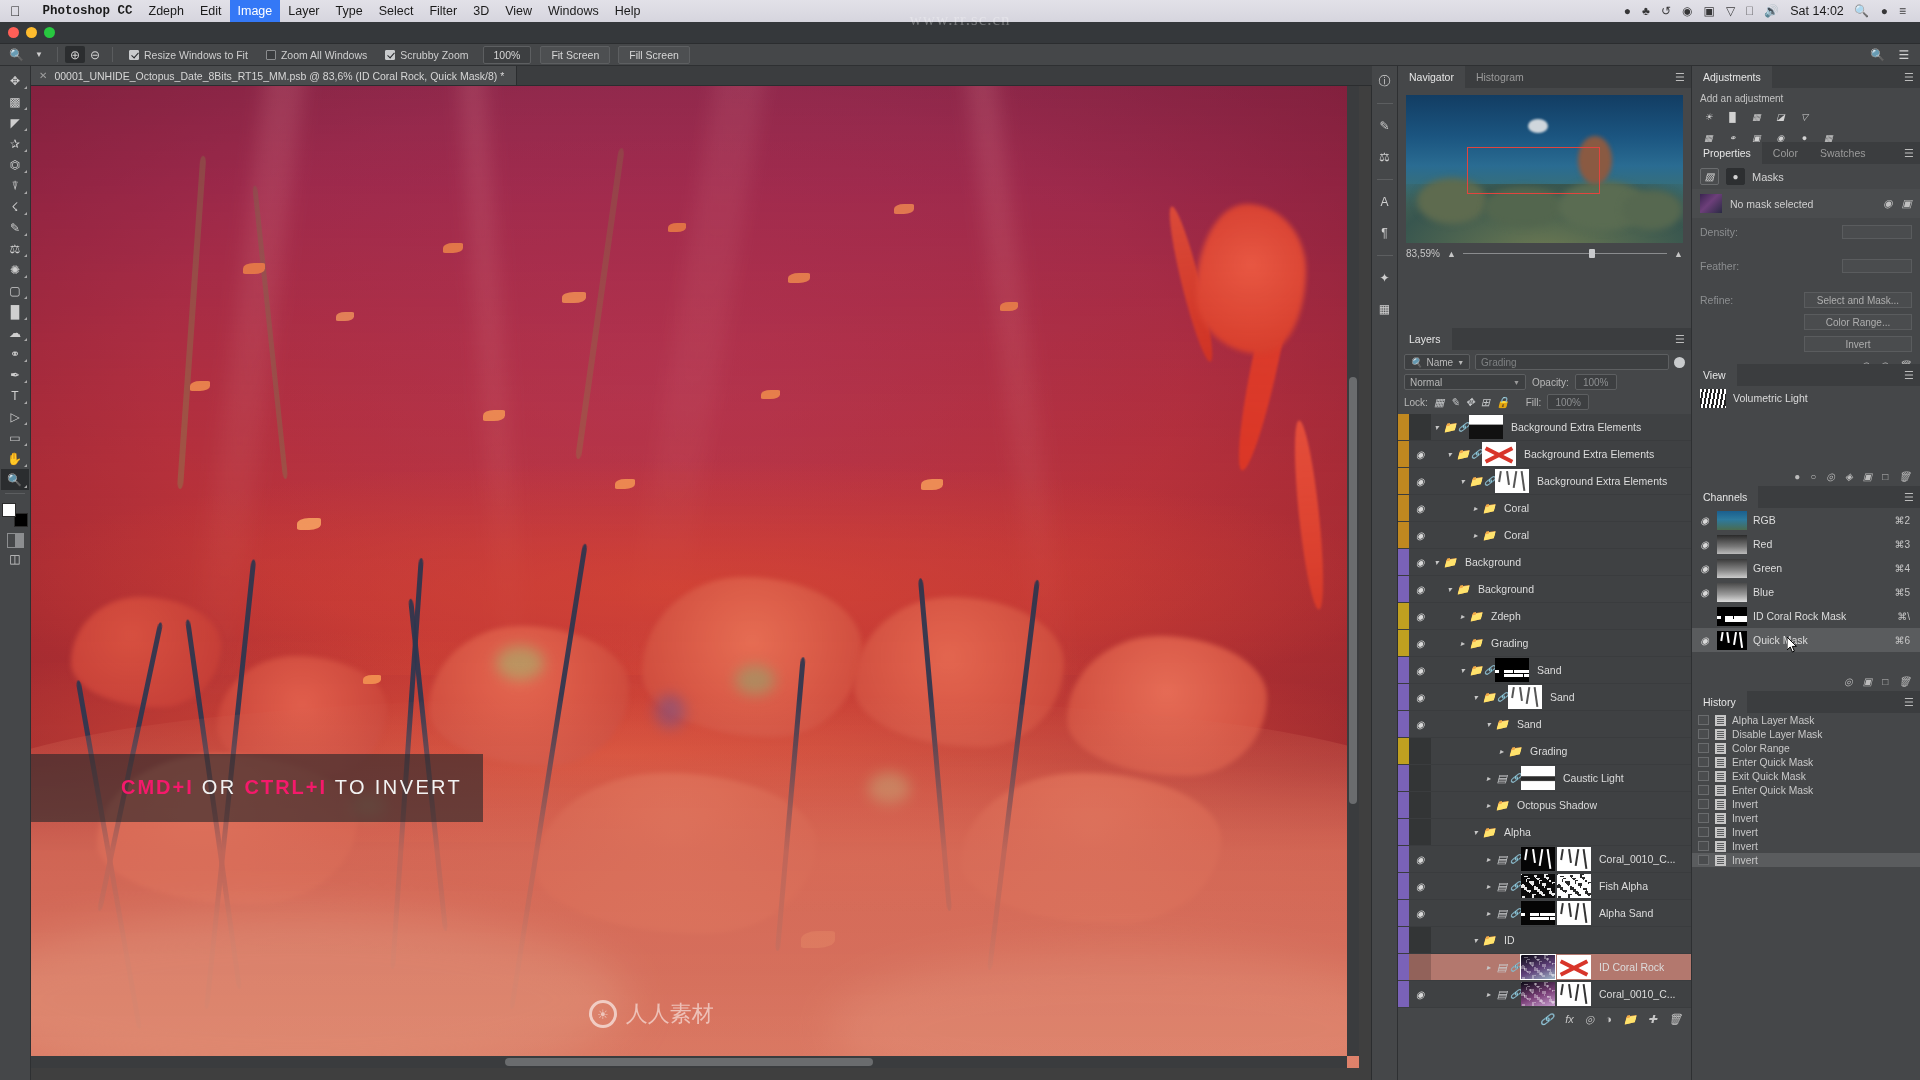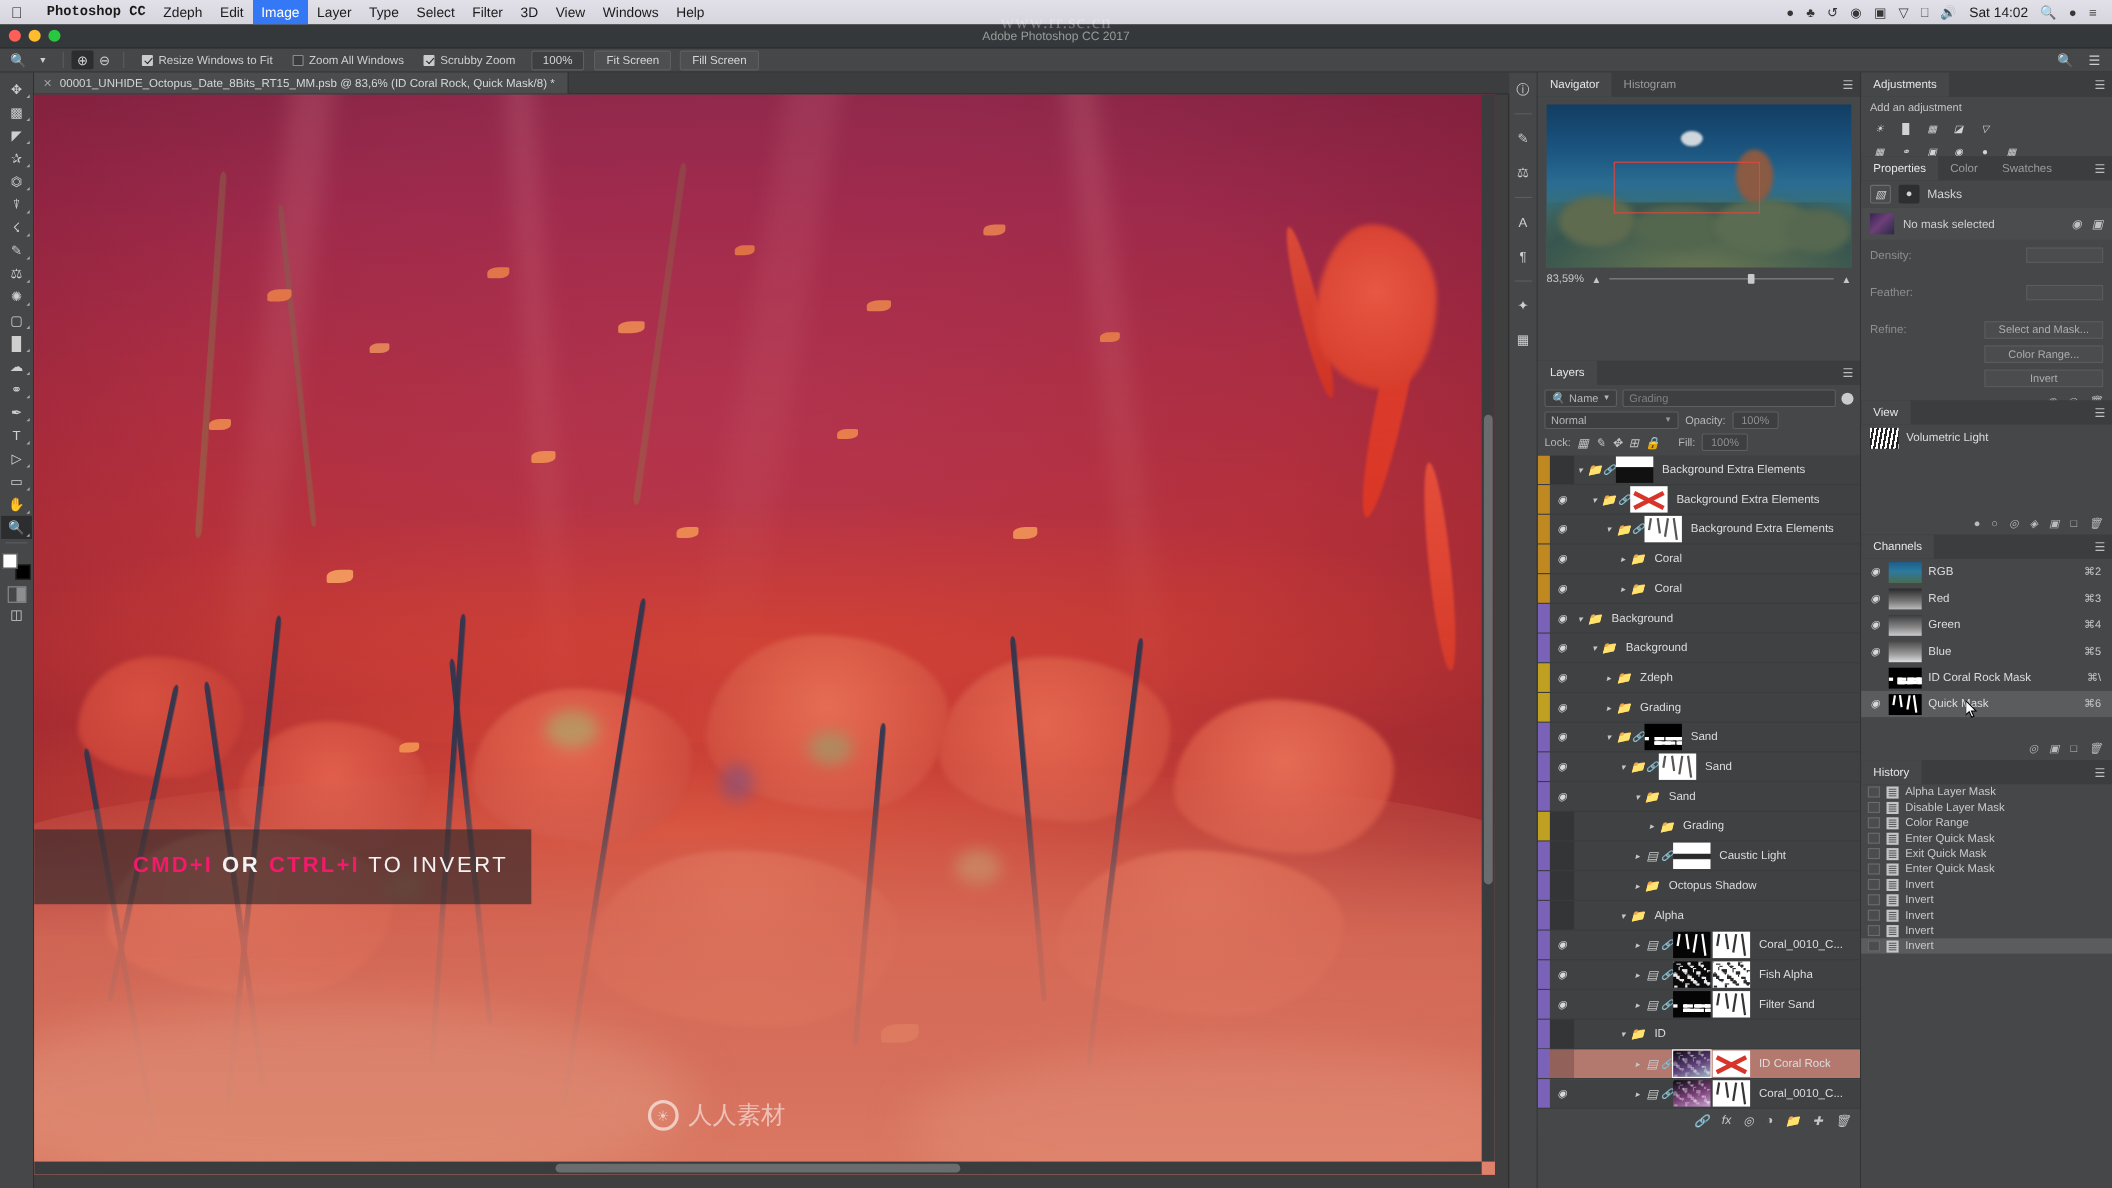--- a/index.html
+++ b/index.html
@@ -295,21 +295,20 @@
     <span class="si">≡</span>
   </span>
 </div>
 
 <div id="titlebar">
   <span class="traffic">
     <i class="tl r"></i>
     <i class="tl y"></i>
     <i class="tl g"></i>
   </span>
-  <span class="apptitle">Adobe Photoshop CC 2017</span>
 </div>
 <div class="wm-top">www.rr.sc.cn</div>
 
 <div id="optionsbar">
   <span class="tool-ico">🔍</span>
   <span class="tool-ico" style="font-size:8px;">▼</span>
   <span class="sep"></span>
   <span class="ico-btn active">⊕</span>
   <span class="ico-btn">⊖</span>
   <span class="sep"></span>
@@ -444,21 +443,21 @@
         <div class="fish" style="left:58%; top:86%; width:34px; height:17px; background:#fcbe79;"></div>
         <div class="fish" style="left:25%; top:60%; width:18px; height:9px;  background:#f9a75f;"></div>
 
         <div class="seafloor"></div>
         <div class="blob" style="left:-5%; bottom:-2%; width:50%; height:18%; background:#e8a98e; opacity:.5; filter:blur(22px);"></div>
         <div class="blob" style="right:-5%; bottom:-4%; width:45%; height:16%; background:#e9a289; opacity:.45; filter:blur(22px);"></div>
         <div class="artlayer" id="tint"></div>
 
         <div id="overlaybar">
           <b>CMD+I</b>
-          <span style="white-space:pre;font-weight:bold;"> OR </span>
+          <span style="white-space:pre;"> OR </span>
           <b>CTRL+I</b>
           <span style="white-space:pre;"> TO INVERT</span>
         </div>
 
         <div class="wm-center">
           <span class="ring">☀</span>
           <span>人人素材</span>
         </div>
 
         <div class="hsb">
@@ -866,21 +865,21 @@
               <i style="position:absolute;left:55%;top:65%;width:5px;height:3px;background:#fff;"></i>
               <i style="position:absolute;left:84%;top:48%;width:6px;height:3px;background:#fff;"></i>
               <i style="position:absolute;left:25%;top:65%;width:7px;height:3px;background:#fff;"></i>
             </i>
             <i class="th" style="background:#fff;position:relative;overflow:hidden;">
               <i style="position:absolute;left:12%;top:8%;width:1.5px;height:45%;background:#333;transform:rotate(9deg);"></i>
               <i style="position:absolute;left:34%;top:8%;width:1.5px;height:58%;background:#333;transform:rotate(-8deg);"></i>
               <i style="position:absolute;left:56%;top:8%;width:1.5px;height:71%;background:#333;transform:rotate(9deg);"></i>
               <i style="position:absolute;left:78%;top:8%;width:1.5px;height:84%;background:#333;transform:rotate(-8deg);"></i>
             </i>
-            <span class="nm">Filter Sand</span>
+            <span class="nm">Alpha Sand</span>
           </div>
           <div class="lyr">
             <i class="cstrip" style="background: rgb(122, 98, 184);"></i>
             <i class="eye" style="background: rgba(0, 0, 0, 0.18); align-self: stretch;"></i>
             <i class="indent" style="width: 39px;"></i>
             <i class="arrow">▾</i>
             <i class="fold">📁</i>
             <span class="nm">ID</span>
           </div>
           <div class="lyr sel">

